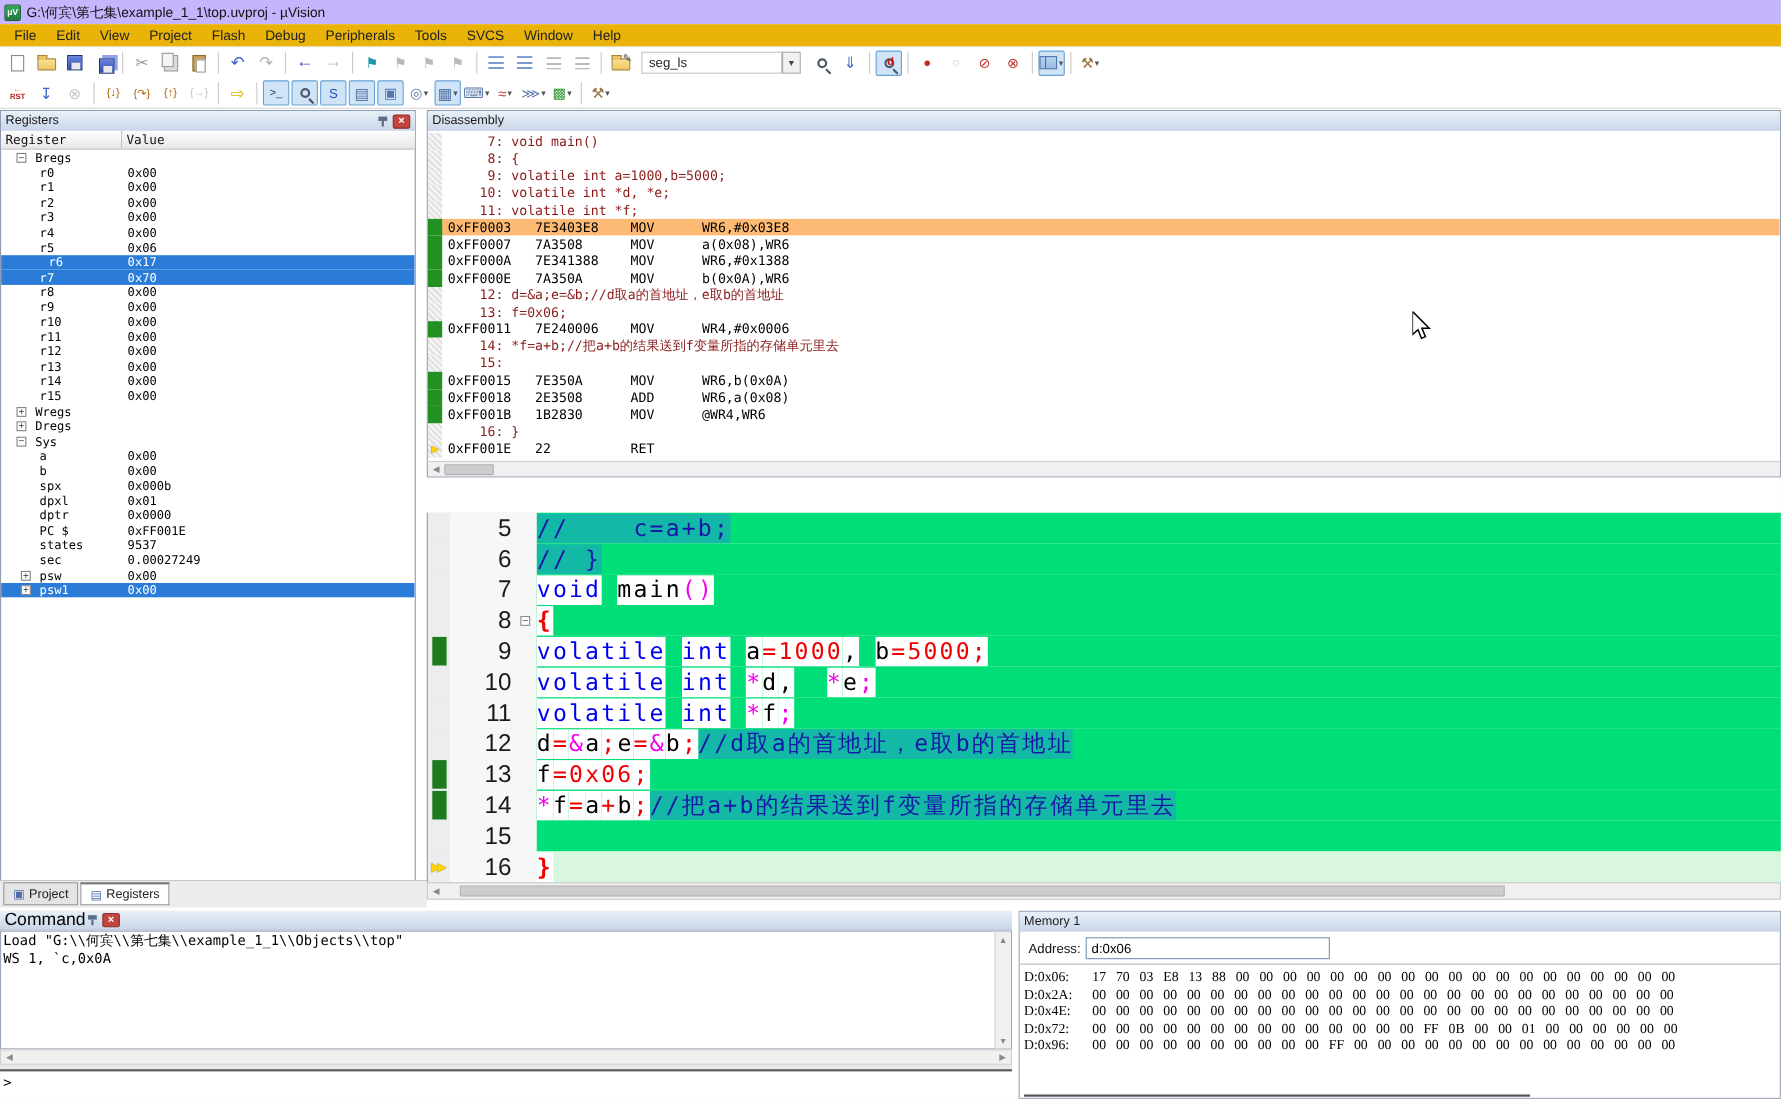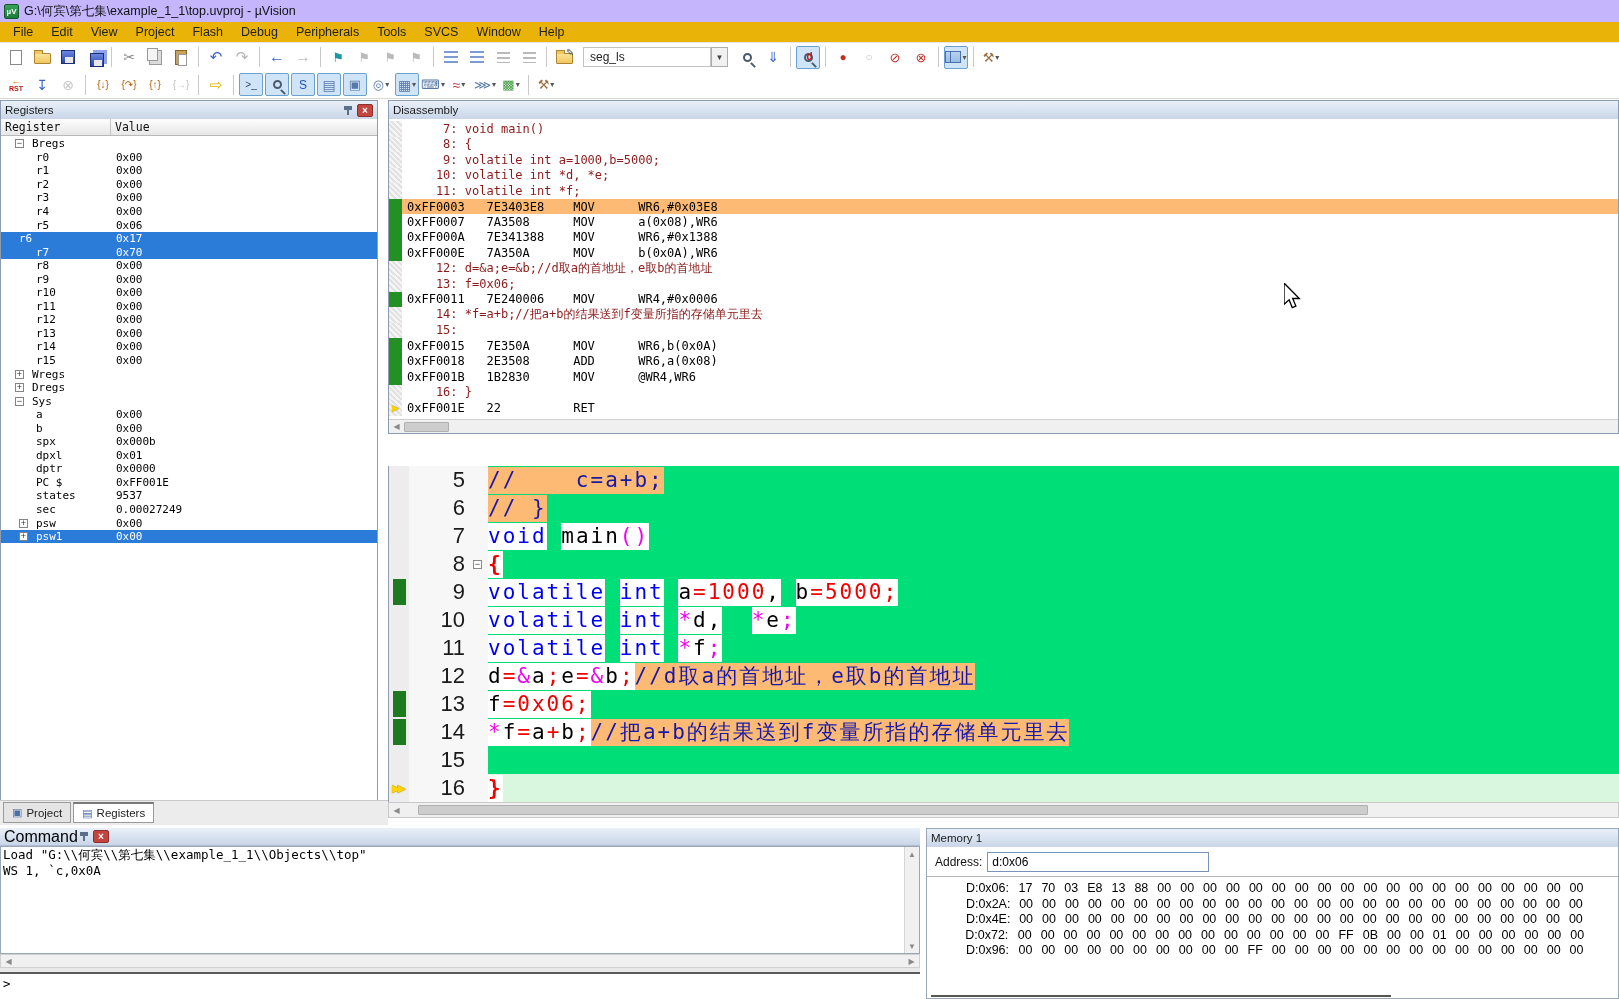--- a/index.html
+++ b/index.html
@@ -125,21 +125,21 @@
   .efold { width:15px; flex:none; background:#f7f7f7; display:flex; align-items:center; }
   .foldbox { width:9px; height:9px; border:1px solid #8a8a8a; background:#fff; font-size:9px; line-height:7px;
              text-align:center; color:#333; }
   .ecode { flex:1; display:flex; align-items:center; background:#00de78; overflow:hidden; white-space:pre; }
   .eline.pale .ecode { background:#d9f7df; }
   .seg { font-family:"DejaVu Sans Mono", monospace; font-size:21px; letter-spacing:2px; line-height:27px;
          background:#fff; white-space:pre; }
   .sg-gap { background:transparent; }
   .sg-kw { color:#0000f0; } .sg-pl { color:#000; } .sg-num { color:#f00000; }
   .sg-mg { color:#f000f0; } .sg-br { color:#f00000; font-weight:bold; }
-  .sg-cmt { background:#fdba74; color:#1818a8; }
+  .sg-cmt { background:#14b8a6; color:#1818a8; }
   #ed-hscroll { position:absolute; left:388px; top:802px; width:1231px; height:16px; background:#f0f0f0;
                 border:1px solid #c9c9c9; display:flex; align-items:center; }
 
   
   #command-panel { left:0; top:828px; width:920px; height:171px; border:none; background:#e8e8e8; }
   #cmd-head { position:absolute; left:0; top:0; width:100%; height:18px; background:linear-gradient(#e9f0f9,#c9d6e8);
               display:flex; align-items:center; padding:0 2px 0 4px; border-bottom:1px solid #aebccd;}
   #cmd-body { position:absolute; left:0; top:18px; width:920px; height:108px; background:#fff; border:1px solid #9aa7b8; }
   .cline { font-family:"DejaVu Sans Mono", monospace; font-size:12.5px; color:#000; line-height:16px; white-space:pre; padding-left:2px; }
   #cmd-vscroll { position:absolute; right:0; top:0; width:15px; height:100%; background:#f0f0f0; border-left:1px solid #d5d5d5;
@@ -148,21 +148,21 @@
                  display:flex; align-items:center; justify-content:space-between; }
   #cmd-prompt { position:absolute; left:0; top:144px; width:920px; height:27px; background:#fff;
                 border-top:2px solid #5a5a5a; font-family:"DejaVu Sans Mono", monospace; font-size:12.5px;
                 color:#000; padding:2px 0 0 3px; }
   #memory-panel { left:926px; top:828px; width:693px; height:171px; border:1px solid #9aa7b8; background:#fff; }
   #mem-addr-row { display:flex; align-items:center; height:30px; border-bottom:1px solid #b5b5b5; padding-left:8px; }
   #mem-addr-label { font-size:12px; color:#111; margin-right:5px; }
   #mem-addr-input { width:222px; height:20px; border:1px solid #7a93b8; font-size:12px; font-family:"Liberation Sans",sans-serif;
                     padding-left:4px; color:#000; }
   #mem-rows { padding:4px 0 0 4px; overflow:hidden; white-space:nowrap; }
-  .mrow { font-family:Liberation Sans, sans-serif; font-size:12.5px; line-height:15.6px; color:#000; white-space:nowrap;text-align:center; }
+  .mrow { font-family:Liberation Serif, serif; font-size:12.5px; line-height:15.6px; color:#000; white-space:nowrap; }
   .maddr { display:inline-block; width:62px; }
   .mbyte { display:inline-block; margin-right:9px; }
   #mem-tabs-edge { position:absolute; left:4px; bottom:1px; width:460px; height:2px; background:#555; }
 
   
   #cursor { position:absolute; left:1284px; top:283px; z-index:99; }
 </style>
 </head>
 <body>
 
@@ -417,21 +417,21 @@
           <span class="rval">0x00</span>
         </div>
         <div class="rrow">
           <span class="rname" style="padding-left: 18px;">
             <span class="expsp"></span>
             <span>r5</span>
           </span>
           <span class="rval">0x06</span>
         </div>
         <div class="rrow sel">
-          <span class="rname" style="padding-left: 1px;">
+          <span class="rname" style="padding-left: 26px;">
             <span class="expsp"></span>
             <span>r6</span>
           </span>
           <span class="rval">0x17</span>
         </div>
         <div class="rrow sel">
           <span class="rname" style="padding-left: 18px;">
             <span class="expsp"></span>
             <span>r7</span>
           </span>

